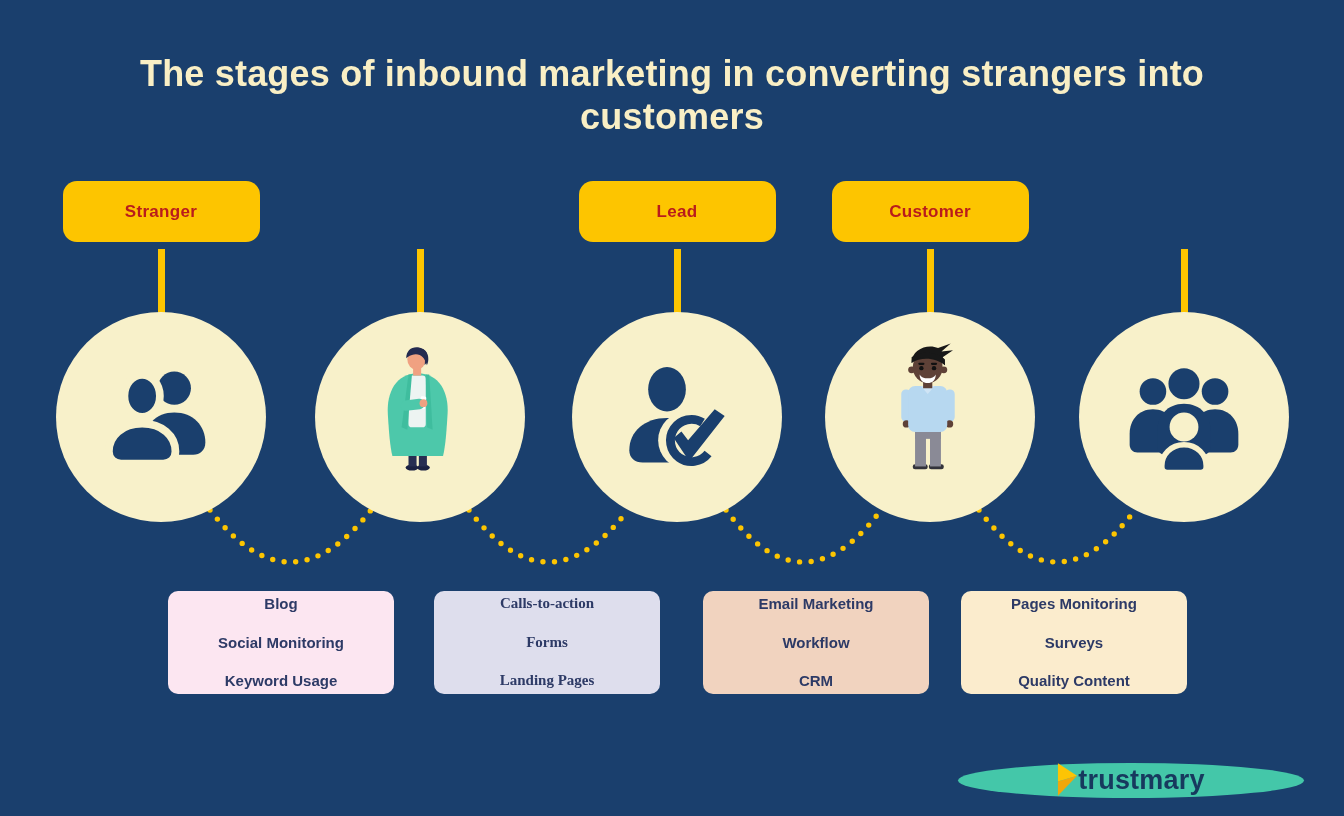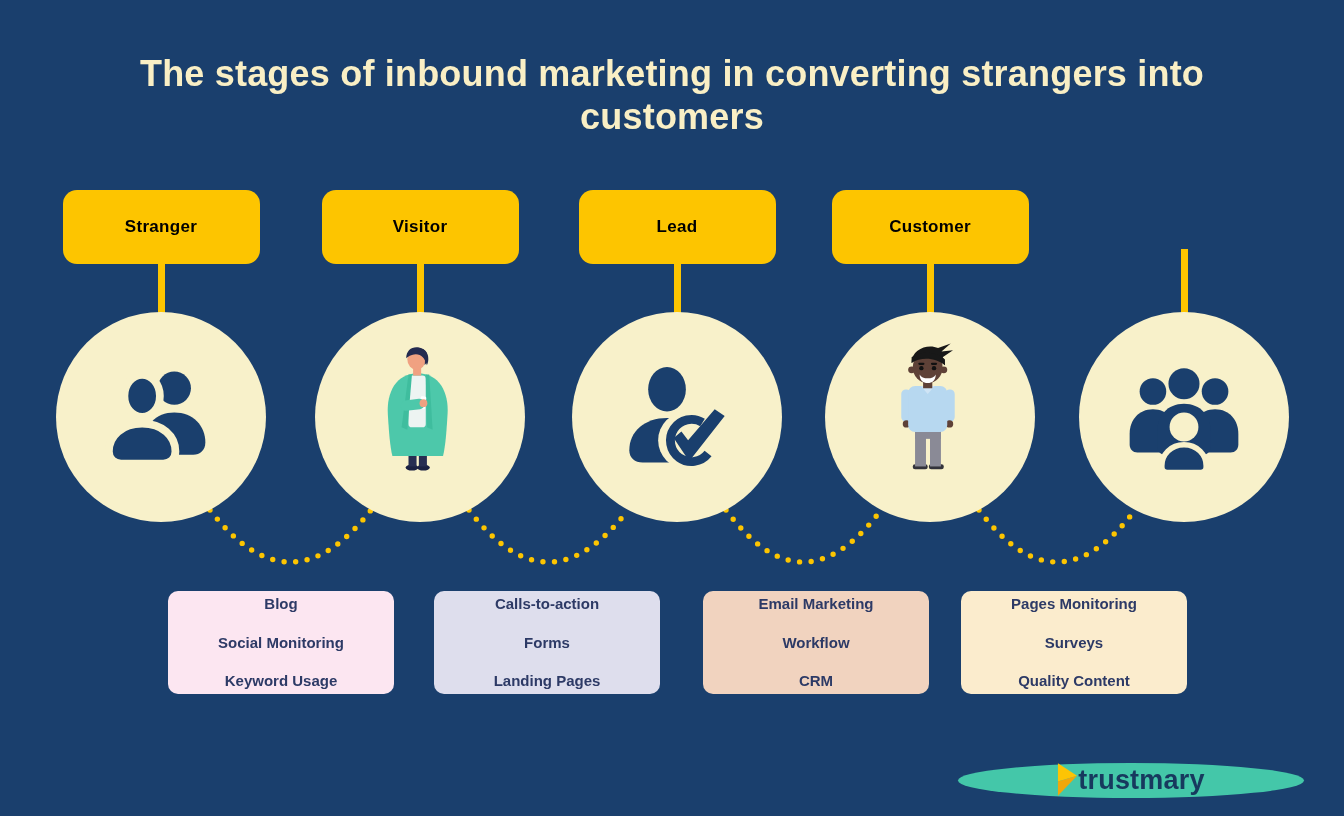--- a/index.html
+++ b/index.html
@@ -20,26 +20,26 @@
     text-align: center;
     color: #f9efc5;
     font-size: 36px;
     font-weight: bold;
     line-height: 43px;
     letter-spacing: 0.2px;
   }
 
   .stage-label {
     position: absolute;
-    top: 190px;
-    width: 197px; height: 74px;
+    top: 181px;
+    width: 197px; height: 61px;
     background: #fdc500;
     border-radius: 14px;
     display: flex; align-items: center; justify-content: center;
-    color: #000000;
+    color: #b91c1c;
     font-size: 17px;
     font-weight: bold;
     letter-spacing: 0.3px;
   }
 
   .connector {
     position: absolute;
     top: 249px;
     width: 7px; height: 67px;
     background: #fdc500;
@@ -116,21 +116,20 @@
     <svg width="122" height="122" viewBox="0 0 110 110">
       <g fill="#1a3f6d">
         <circle cx="67" cy="29" r="15"></circle>
         <path d="M67,51 C84,51 95,63 95,78 C95,85 90,89 84,89 L50,89 C44,89 40,85 40,78 C40,63 50,51 67,51 Z"></path>
         <ellipse cx="38" cy="36" rx="16" ry="19" stroke="#f8f1ca" stroke-width="7"></ellipse>
         <path d="M38,61 C56,61 68,72 68,86 C68,93 63,97 57,97 L19,97 C13,97 8,93 8,86 C8,72 20,61 38,61 Z" stroke="#f8f1ca" stroke-width="7"></path>
       </g>
     </svg>
   </div>
 
-  <div class="stage-label" style="left:321.5px">Visitor</div>
   <div class="connector" style="left:416.5px"></div>
   <div class="circle" style="left:315px">
     <svg width="92" height="150" viewBox="0 0 80 130">
 
       <ellipse cx="33" cy="109" rx="5.5" ry="2.6" fill="#1b2142"></ellipse>
       <ellipse cx="43" cy="109" rx="5.5" ry="2.6" fill="#1b2142"></ellipse>
 
       <rect x="30" y="72" width="7" height="36" fill="#272e52"></rect>
       <rect x="39" y="72" width="7" height="36" fill="#272e52"></rect>
       <rect x="30" y="70" width="16" height="8" fill="#272e52"></rect>
@@ -221,21 +220,21 @@
       <circle cx="55" cy="64" r="13" fill="#f8f1ca"></circle>
       <path d="M55,80 C67,80 75,89 75,99 L75,100 C75,103 73,105 70,105 L40,105 C37,105 35,103 35,100 L35,99 C35,89 43,80 55,80 Z" fill="#1a3f6d" stroke="#f8f1ca" stroke-width="5"></path>
     </svg>
   </div>
 
   <div class="tool-box" style="left: 168px; background: rgb(252, 230, 241);">
     <span>Blog</span>
     <span>Social Monitoring</span>
     <span>Keyword Usage</span>
   </div>
-  <div class="tool-box" style="left: 434px; background: rgb(222, 222, 237);">
+  <div class="tool-box" style="left: 434px; background: rgb(222, 222, 237); font-family: Liberation Serif, serif;">
     <span>Calls-to-action</span>
     <span>Forms</span>
     <span>Landing Pages</span>
   </div>
   <div class="tool-box" style="left: 703px; background: rgb(241, 211, 191);">
     <span>Email Marketing</span>
     <span>Workflow</span>
     <span>CRM</span>
   </div>
   <div class="tool-box" style="left: 961px; background: rgb(251, 236, 205);">

